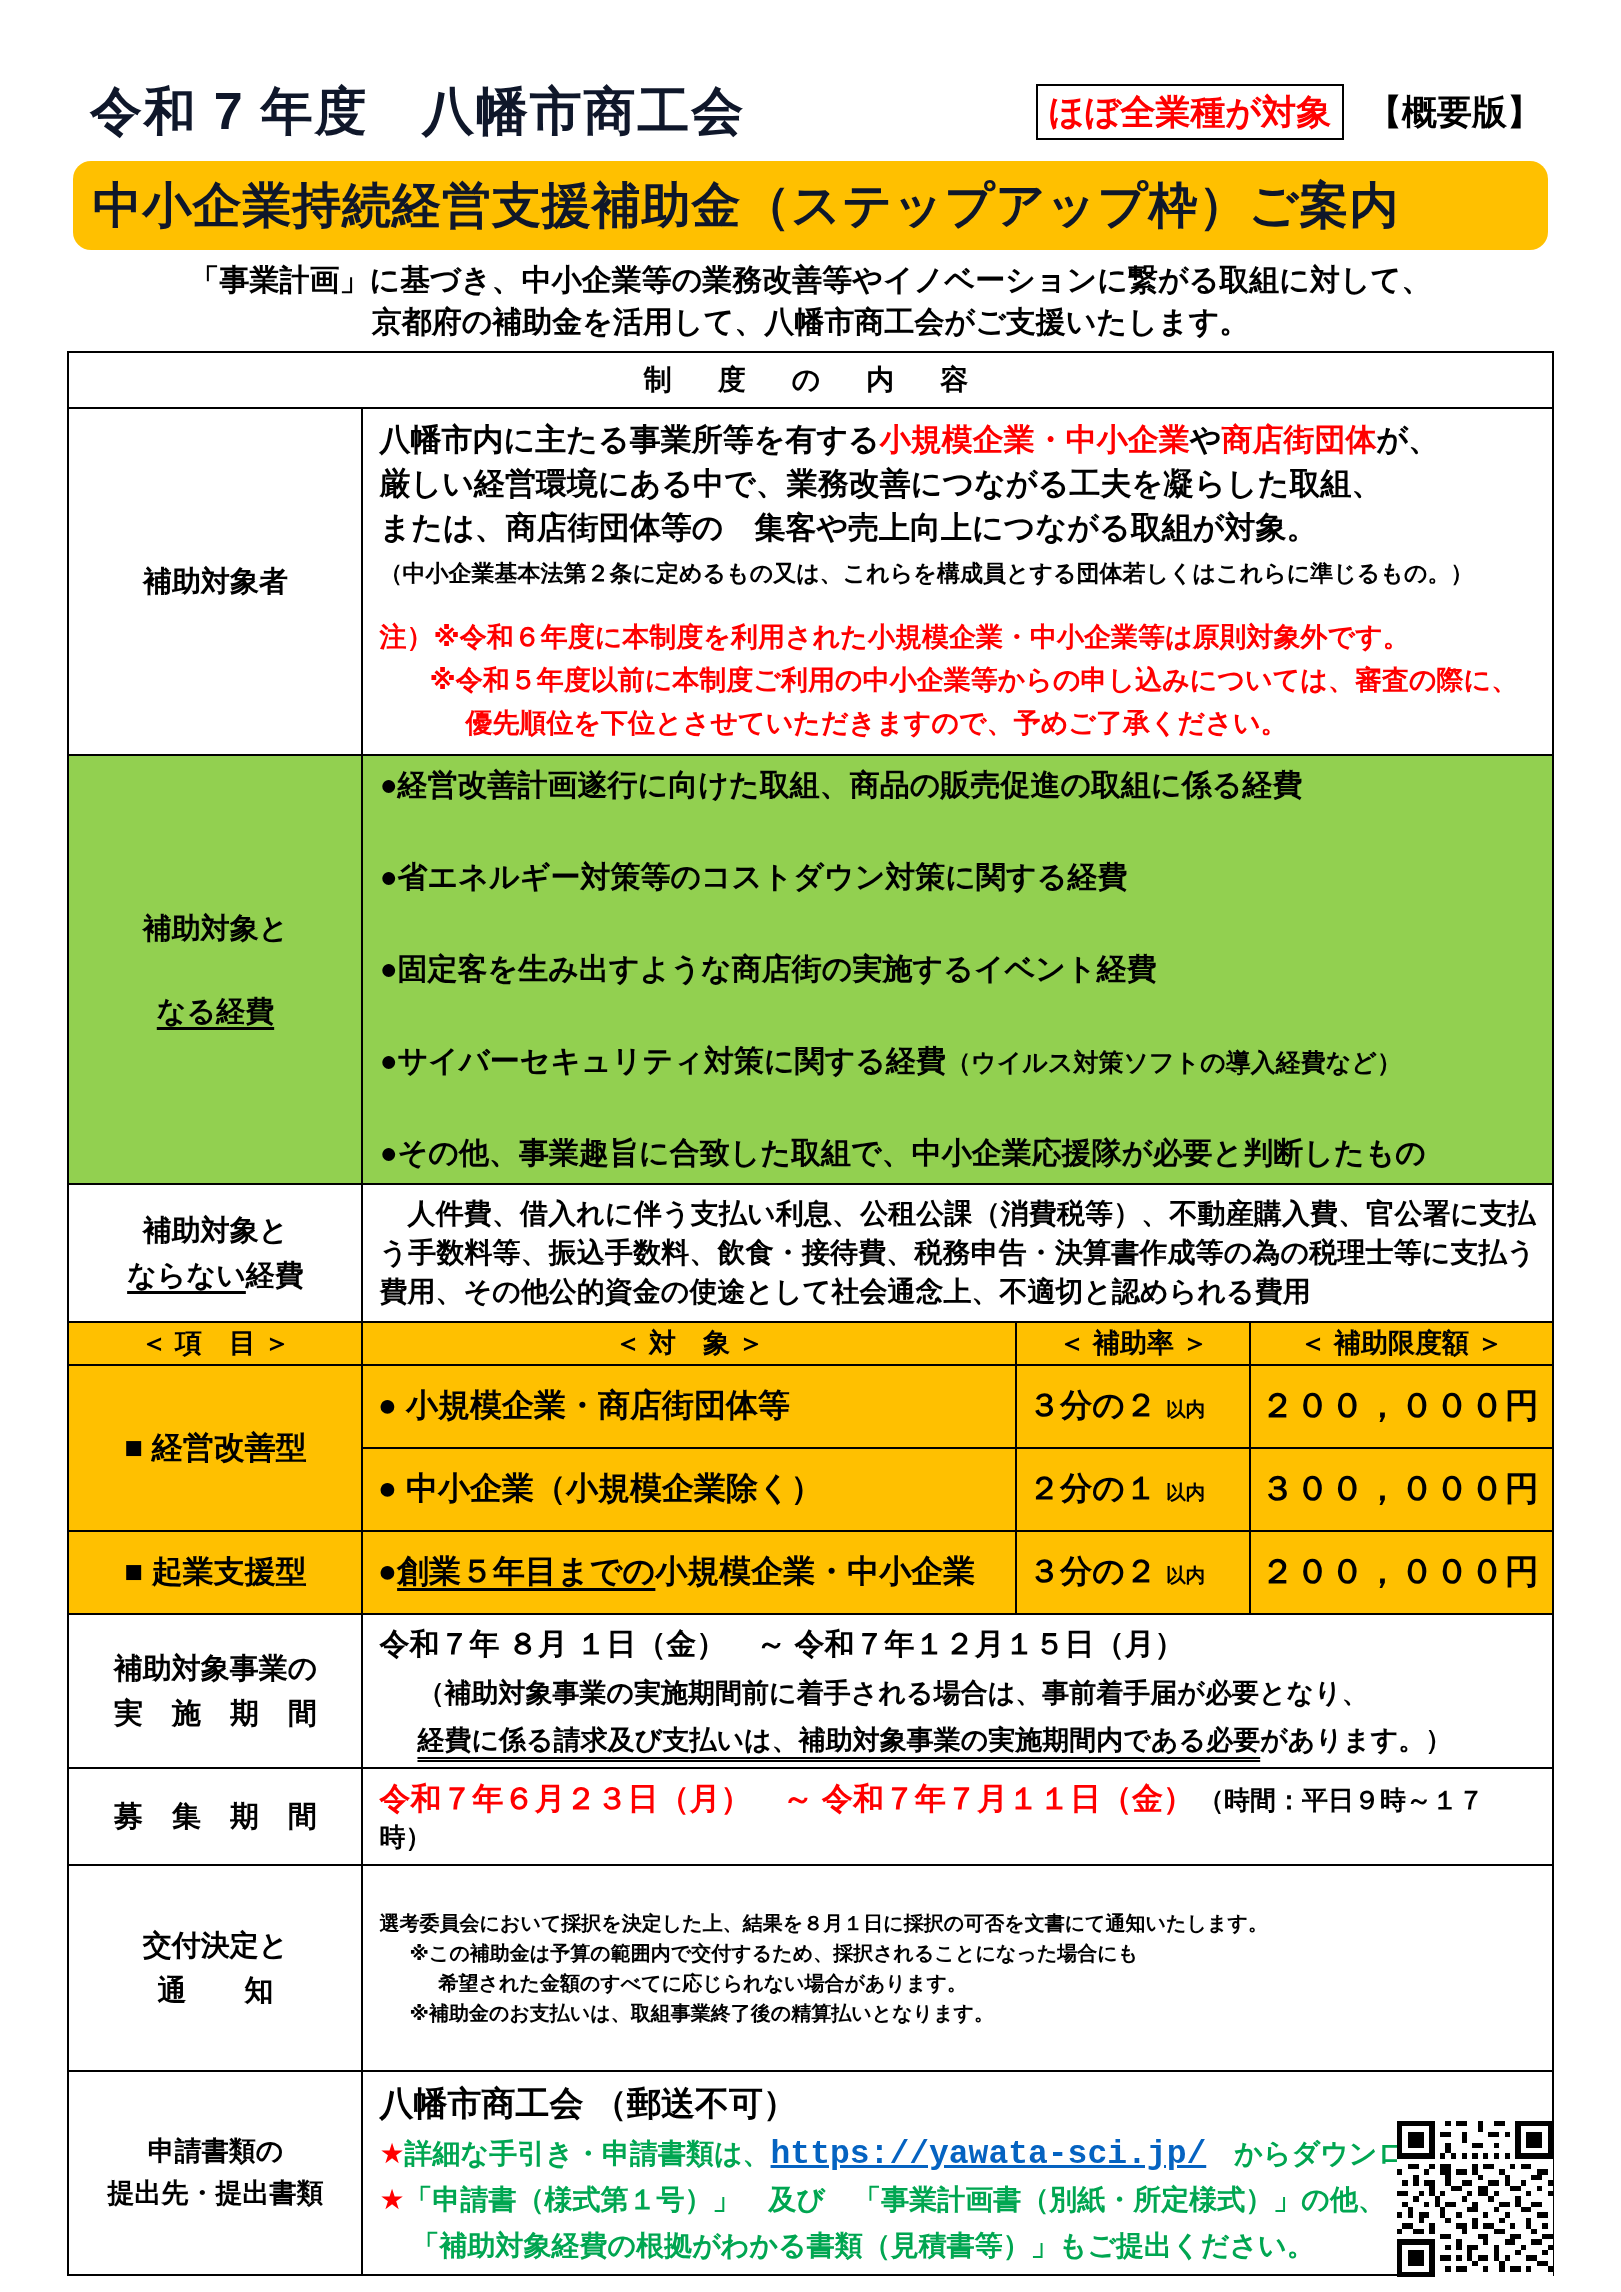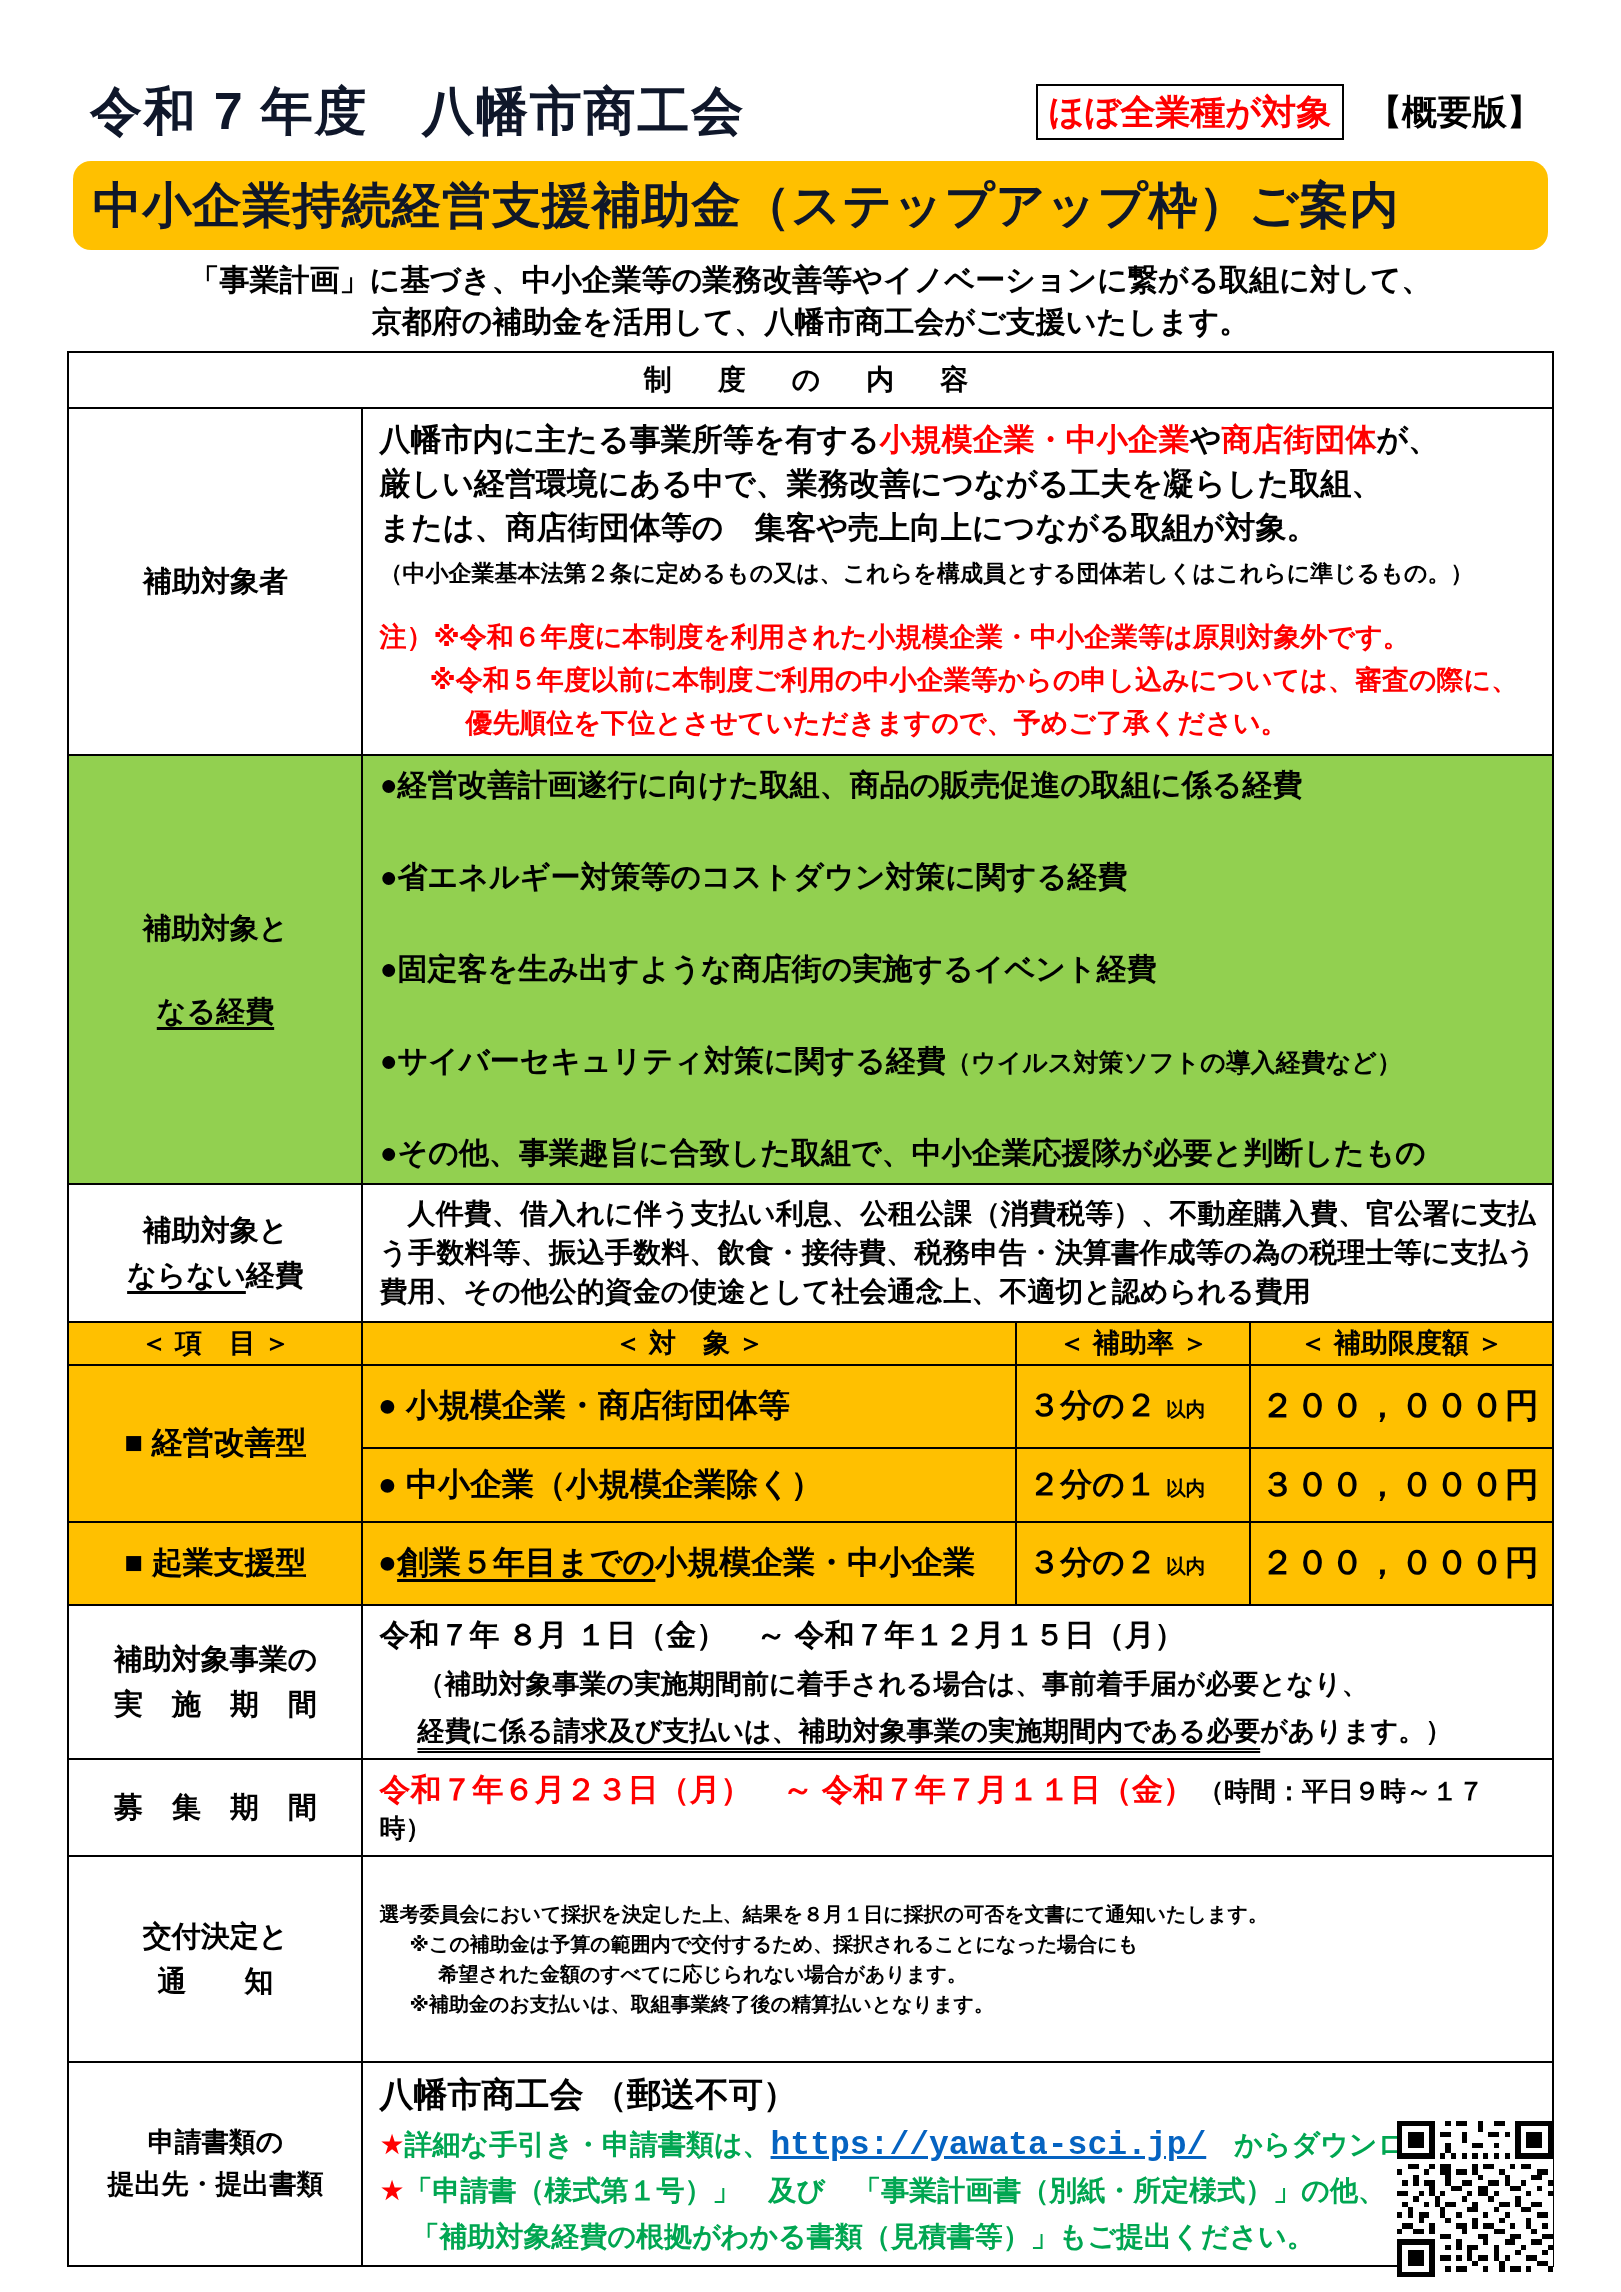--- a/index.html
+++ b/index.html
@@ -137,21 +137,21 @@
       <td class="ohead orangebg">＜ 補助率 ＞</td>
       <td class="ohead orangebg">＜ 補助限度額 ＞</td>
     </tr>
 
     <tr style="height:83px;">
       <td class="rlabel orangebg" rowspan="2">■ 経営改善型</td>
       <td class="rtarget orangebg">● 小規模企業・商店街団体等</td>
       <td class="rrate orangebg"><span>３分の２</span><span class="rnote">以内</span></td>
       <td class="rlimit orangebg">２００，０００円</td>
     </tr>
-    <tr style="height:74px;">
+    <tr style="height:83px;">
       <td class="rtarget orangebg">● 中小企業（小規模企業除く）</td>
       <td class="rrate orangebg"><span>２分の１</span><span class="rnote">以内</span></td>
       <td class="rlimit orangebg">３００，０００円</td>
     </tr>
 
     <tr style="height:83px;">
       <td class="rlabel orangebg">■ 起業支援型</td>
       <td class="rtarget orangebg"><span>●</span><span class="ul">創業５年目までの</span><span>小規模企業・中小企業</span></td>
       <td class="rrate orangebg"><span>３分の２</span><span class="rnote">以内</span></td>
       <td class="rlimit orangebg">２００，０００円</td>

